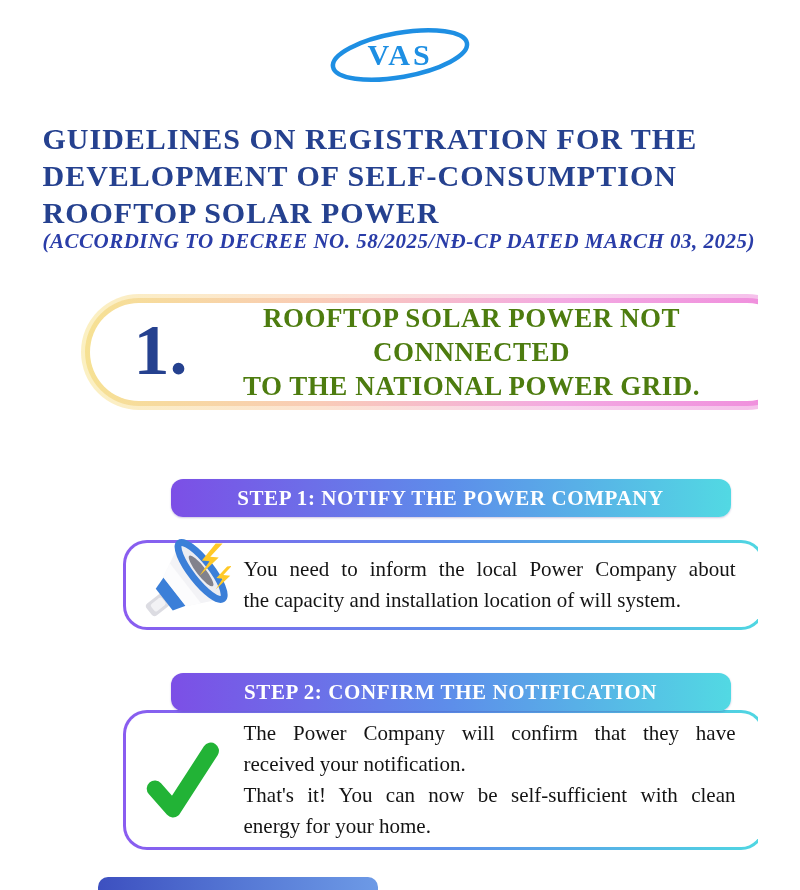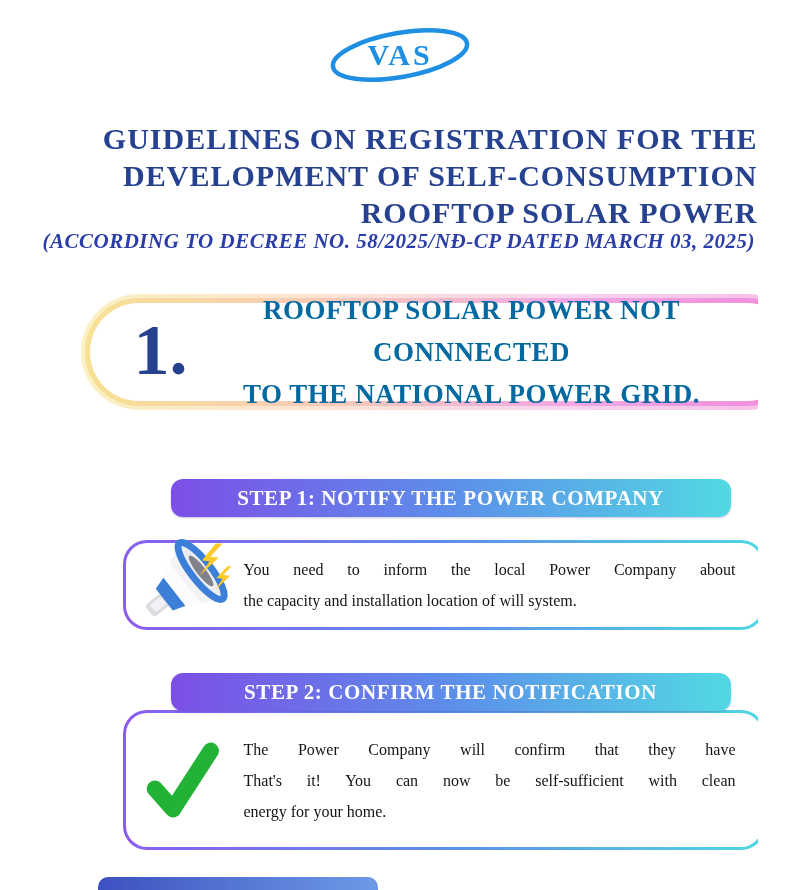--- a/index.html
+++ b/index.html
@@ -4,55 +4,55 @@
 <style>
   html,body{margin:0;padding:0;background:#ffffff;}
   .page{
     position:relative;width:715px;height:890px;margin:0 auto;
     background:#ffffff;overflow:hidden;
     font-family:"Liberation Serif", serif;
   }
   
   .logo{position:absolute;top:24px;left:0;right:0;display:flex;justify-content:center;}
   
-  .title{position:absolute;top:100px;left:0;right:0;text-align:right;
+  .title{position:absolute;top:100px;left:0;right:0;text-align:left;
     color:#25418F;font-weight:bold;font-size:30px;line-height:37px;letter-spacing:1px;}
   .title span{display:block;}
   
   .decree{position:absolute;top:229px;left:0;right:0;
     color:#2A3DA8;font-style:italic;font-weight:bold;font-size:21px;letter-spacing:.5px;}
   
   .pill-outer{position:absolute;left:38px;top:294px;width:724px;height:116px;
     border-radius:62px;padding:0;box-sizing:border-box;
     background:linear-gradient(90deg,#FBF0C2,#FCE3D2,#F8D3EE,#F5BCEA);}
   .pill-mid{position:absolute;left:4px;top:4px;right:4px;bottom:4px;border-radius:58px;
     background:linear-gradient(90deg,#F6E193,#F9CBB8,#F3A9E2,#EF8BDC);}
   .pill-inner{position:absolute;left:5px;top:5px;right:5px;bottom:5px;border-radius:53px;
     background:#ffffff;display:flex;align-items:center;box-sizing:border-box;padding:0 40px 0 44px;}
   .pill-number{color:#25418F;font-weight:bold;font-size:72px;line-height:72px;margin-top:-4px;}
-  .pill-heading{flex:1;text-align:center;color:#0369a1;font-weight:bold;
-    font-size:27px;line-height:42px;letter-spacing:.5px;}
+  .pill-heading{flex:1;text-align:center;color:#4d7c0f;font-weight:bold;
+    font-size:27px;line-height:34px;letter-spacing:.5px;}
   .pill-heading span{display:block;}
   
   .procedure{position:absolute;top:431px;left:0;right:0;text-align:center;
     color:#1C1C1C;font-style:italic;font-size:19.5px;line-height:27px;}
   .procedure span{display:block;}
   
   .step-header{position:absolute;left:128px;width:560px;height:38px;z-index:2;
     border-radius:12px;display:flex;align-items:center;justify-content:center;
     background:linear-gradient(90deg,#7C4FE6,#5D8EEA,#52D9E3);
     color:#ffffff;font-weight:bold;font-size:21px;letter-spacing:.6px;
     box-shadow:0 1px 2px rgba(60,40,140,.25);}
   .step-body-wrap{position:absolute;left:80px;width:642px;z-index:1;
     border-radius:24px;background:linear-gradient(90deg,#8A5CF0,#5D8EEA,#4FD8E2);
     box-sizing:border-box;padding:3px;}
   .step-body{width:100%;height:100%;border-radius:21px;background:#ffffff;
     display:flex;align-items:center;box-sizing:border-box;}
   .icon-cell{width:118px;display:flex;align-items:center;justify-content:center;flex:0 0 118px;}
-  .step-text{flex:1;padding-right:26px;color:#141414;font-size:16px;line-height:31px;}
+  .step-text{flex:1;padding-right:26px;color:#141414;font-size:21px;line-height:31px;}
   .line-just{text-align:justify;text-align-last:justify;}
   .s1-header{top:479px;}
   .s1-body{top:540px;height:90px;}
   .s2-header{top:673px;text-align:center;}
   .s2-body{top:710px;height:140px;}
   
   .next-bar{position:absolute;left:55px;top:877px;width:280px;height:13px;
     border-radius:10px 10px 0 0;
     background:linear-gradient(90deg,#3D50C0,#5577D4,#6D9AE6);}
 </style>
@@ -117,20 +117,21 @@
   <div class="step-header s2-header">STEP 2: CONFIRM THE NOTIFICATION</div>
   <div class="step-body-wrap s2-body">
     <div class="step-body">
       <div class="icon-cell">
         <svg width="86" height="86" viewBox="0 0 100 100">
           <path d="M15 60 L36 84 L80 16" fill="none" stroke="#22B336" stroke-width="19" stroke-linecap="round" stroke-linejoin="round"></path>
         </svg>
       </div>
       <div class="step-text">
         <div class="line-just">The Power Company will confirm that they have</div>
+        <div>received your notification.</div>
         <div class="line-just">That's it! You can now be self-sufficient with clean</div>
         <div>energy for your home.</div>
       </div>
     </div>
   </div>
 
   <div class="next-bar"></div>
 
 </div>
 

